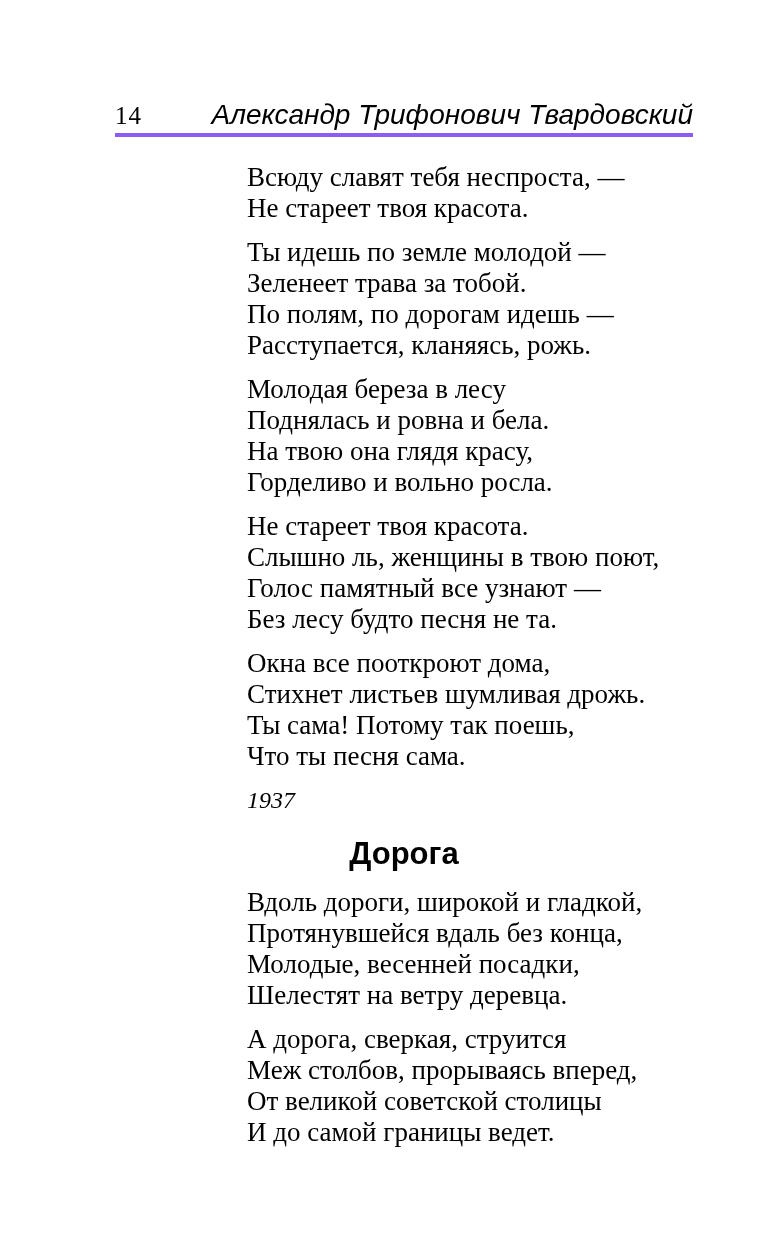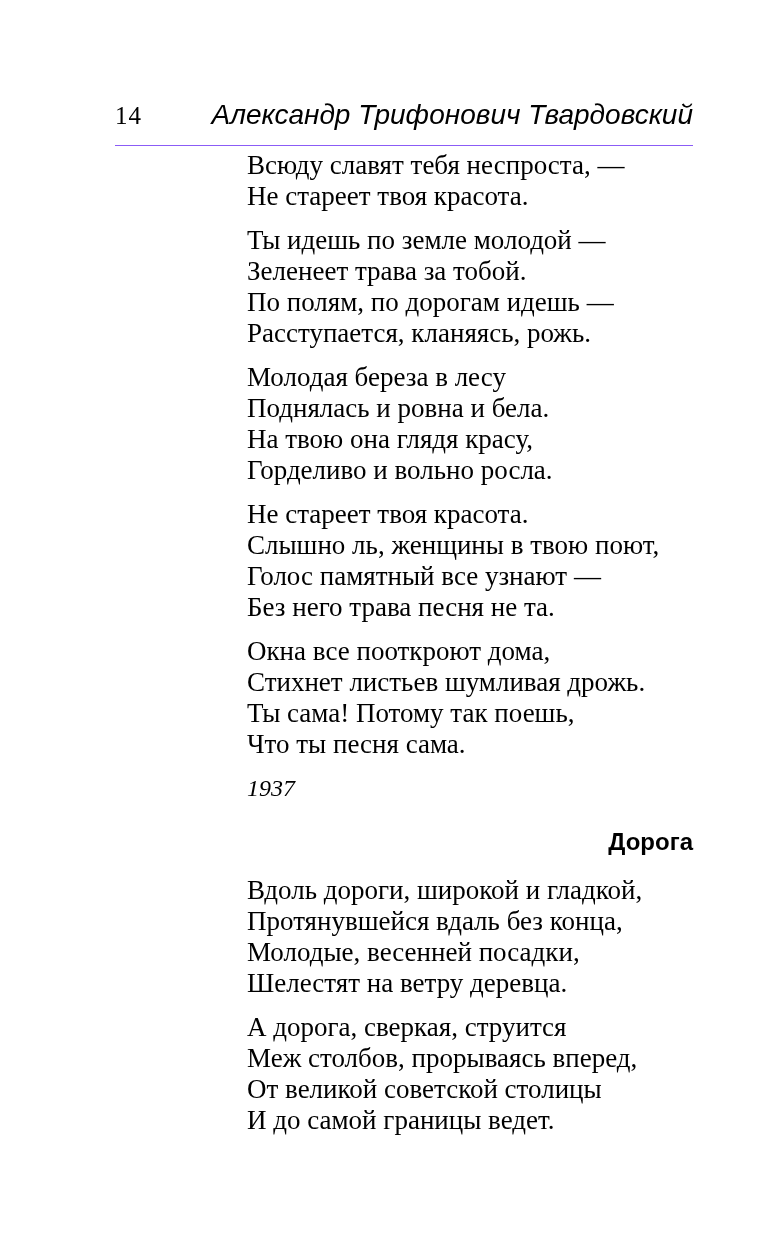--- a/index.html
+++ b/index.html
@@ -19,39 +19,39 @@
   }
   
   .page-header {
     position: absolute;
     left: 115px;
     top: 102px;
     width: 578px;
     display: flex;
     justify-content: space-between;
     align-items: baseline;
-    border-bottom: 1px solid #8b5cf6;
-    padding-bottom: 16px;
+    border-bottom: 4px solid #8b5cf6;
+    padding-bottom: 4px;
   }
   .page-number {
     font-size: 25px;
     line-height: 26px;
     letter-spacing: 1px;
   }
   .running-title {
     font-family: Liberation Sans, sans-serif;
     font-style: italic;
     font-size: 28px;
     line-height: 26px;
   }
   
   .page-body {
     position: absolute;
     left: 115px;
-    top: 125px;
+    top: 137px;
     width: 578px;
   }
   .poem-text {
     margin-left: 132px;
   }
   .stanza {
     margin: 0 0 13px 0;
   }
   .poem-line {
     font-size: 27px;
@@ -63,24 +63,24 @@
   }
   .poem-year {
     margin-left: 132px;
     margin-top: 3px;
     font-style: italic;
     font-size: 24px;
     line-height: 30px;
   }
   .poem-title {
     margin: 20px 0 14px 0;
-    text-align: right;
+    text-align: center;
     font-family: "Liberation Sans", sans-serif;
     font-weight: bold;
-    font-size: 24px;
+    font-size: 31px;
     line-height: 38px;
   }
 </style>
 </head>
 <body>
 
 <div class="page">
 
   <header class="page-header">
     <span class="page-number">14</span>
@@ -107,21 +107,21 @@
         <div class="poem-line">Молодая береза в лесу</div>
         <div class="poem-line">Поднялась и ровна и бела.</div>
         <div class="poem-line">На твою она глядя красу,</div>
         <div class="poem-line">Горделиво и вольно росла.</div>
       </div>
 
       <div class="stanza">
         <div class="poem-line">Не стареет твоя красота.</div>
         <div class="poem-line">Слышно ль, женщины в твою поют,</div>
         <div class="poem-line">Голос памятный все узнают —</div>
-        <div class="poem-line">Без него трава песня не та.</div>
+        <div class="poem-line">Без лесу будто песня не та.</div>
       </div>
 
       <div class="stanza">
         <div class="poem-line">Окна все пооткроют дома,</div>
         <div class="poem-line">Стихнет листьев шумливая дрожь.</div>
         <div class="poem-line">Ты сама! Потому так поешь,</div>
         <div class="poem-line">Что ты песня сама.</div>
       </div>
 
     </section>

